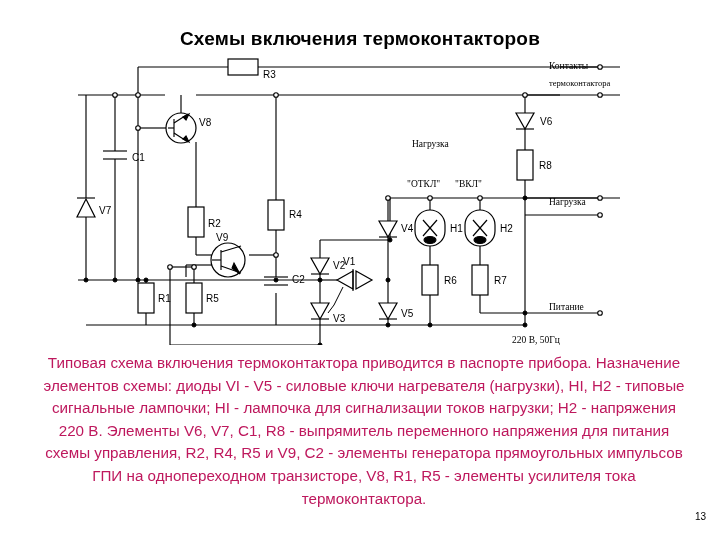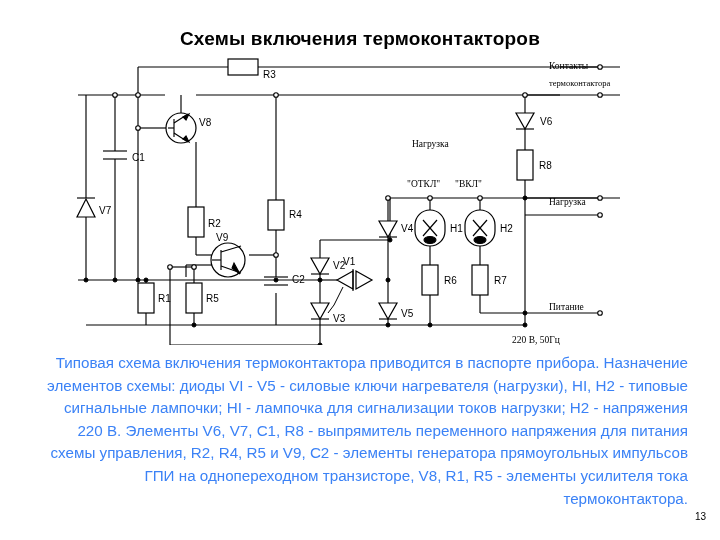--- a/index.html
+++ b/index.html
@@ -39,22 +39,22 @@
     height: 290px;
   }
   .body-text {
     position: absolute;
     left: 40px;
     top: 352px;
     width: 648px;
     font-family: "Liberation Sans", sans-serif;
     font-size: 15.2px;
     line-height: 22.6px;
-    color: #3b82f6;
-    text-align: right;
+    color: #be185d;
+    text-align: center;
     white-space: pre-wrap;
   }
   .page-number {
     position: absolute;
     right: 14px;
     bottom: 18px;
     font-family: "Liberation Sans", sans-serif;
     font-size: 10px;
     color: #000;
   }

